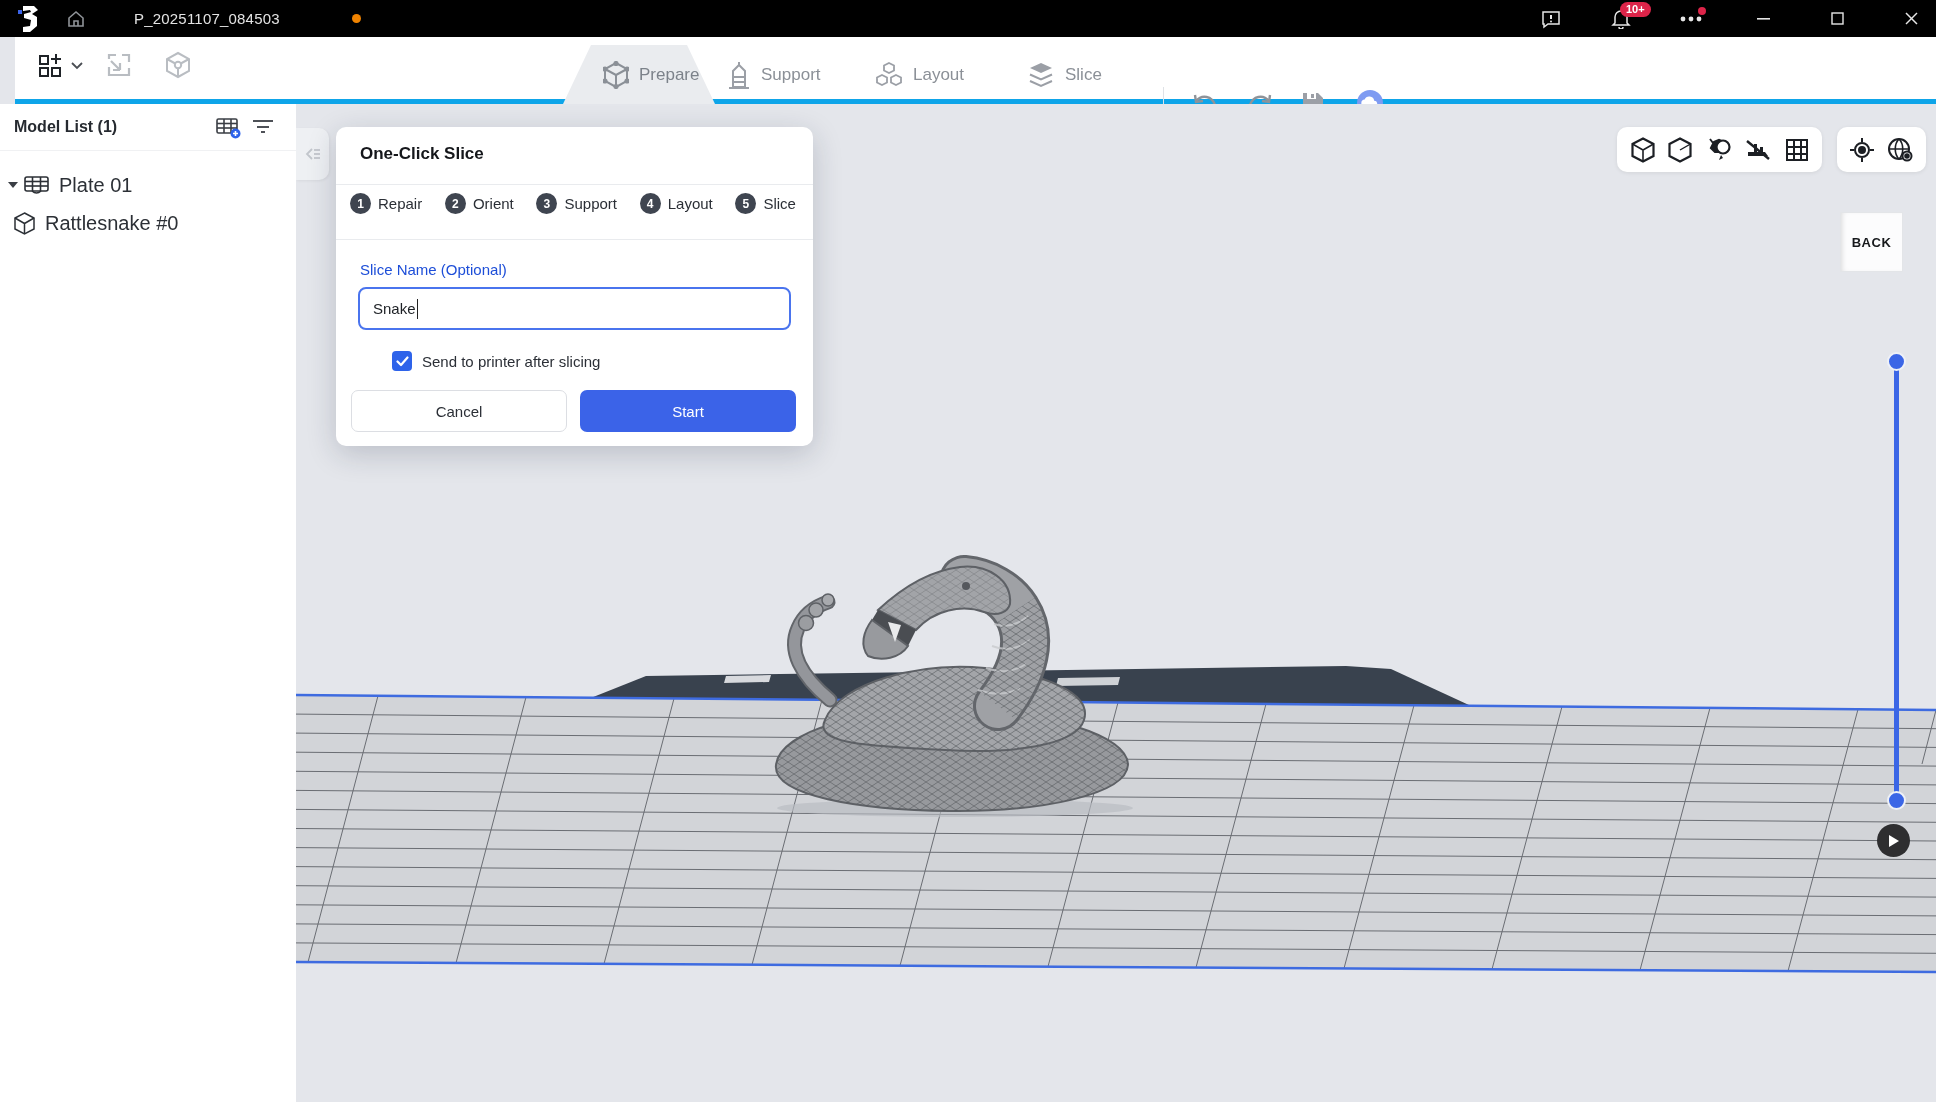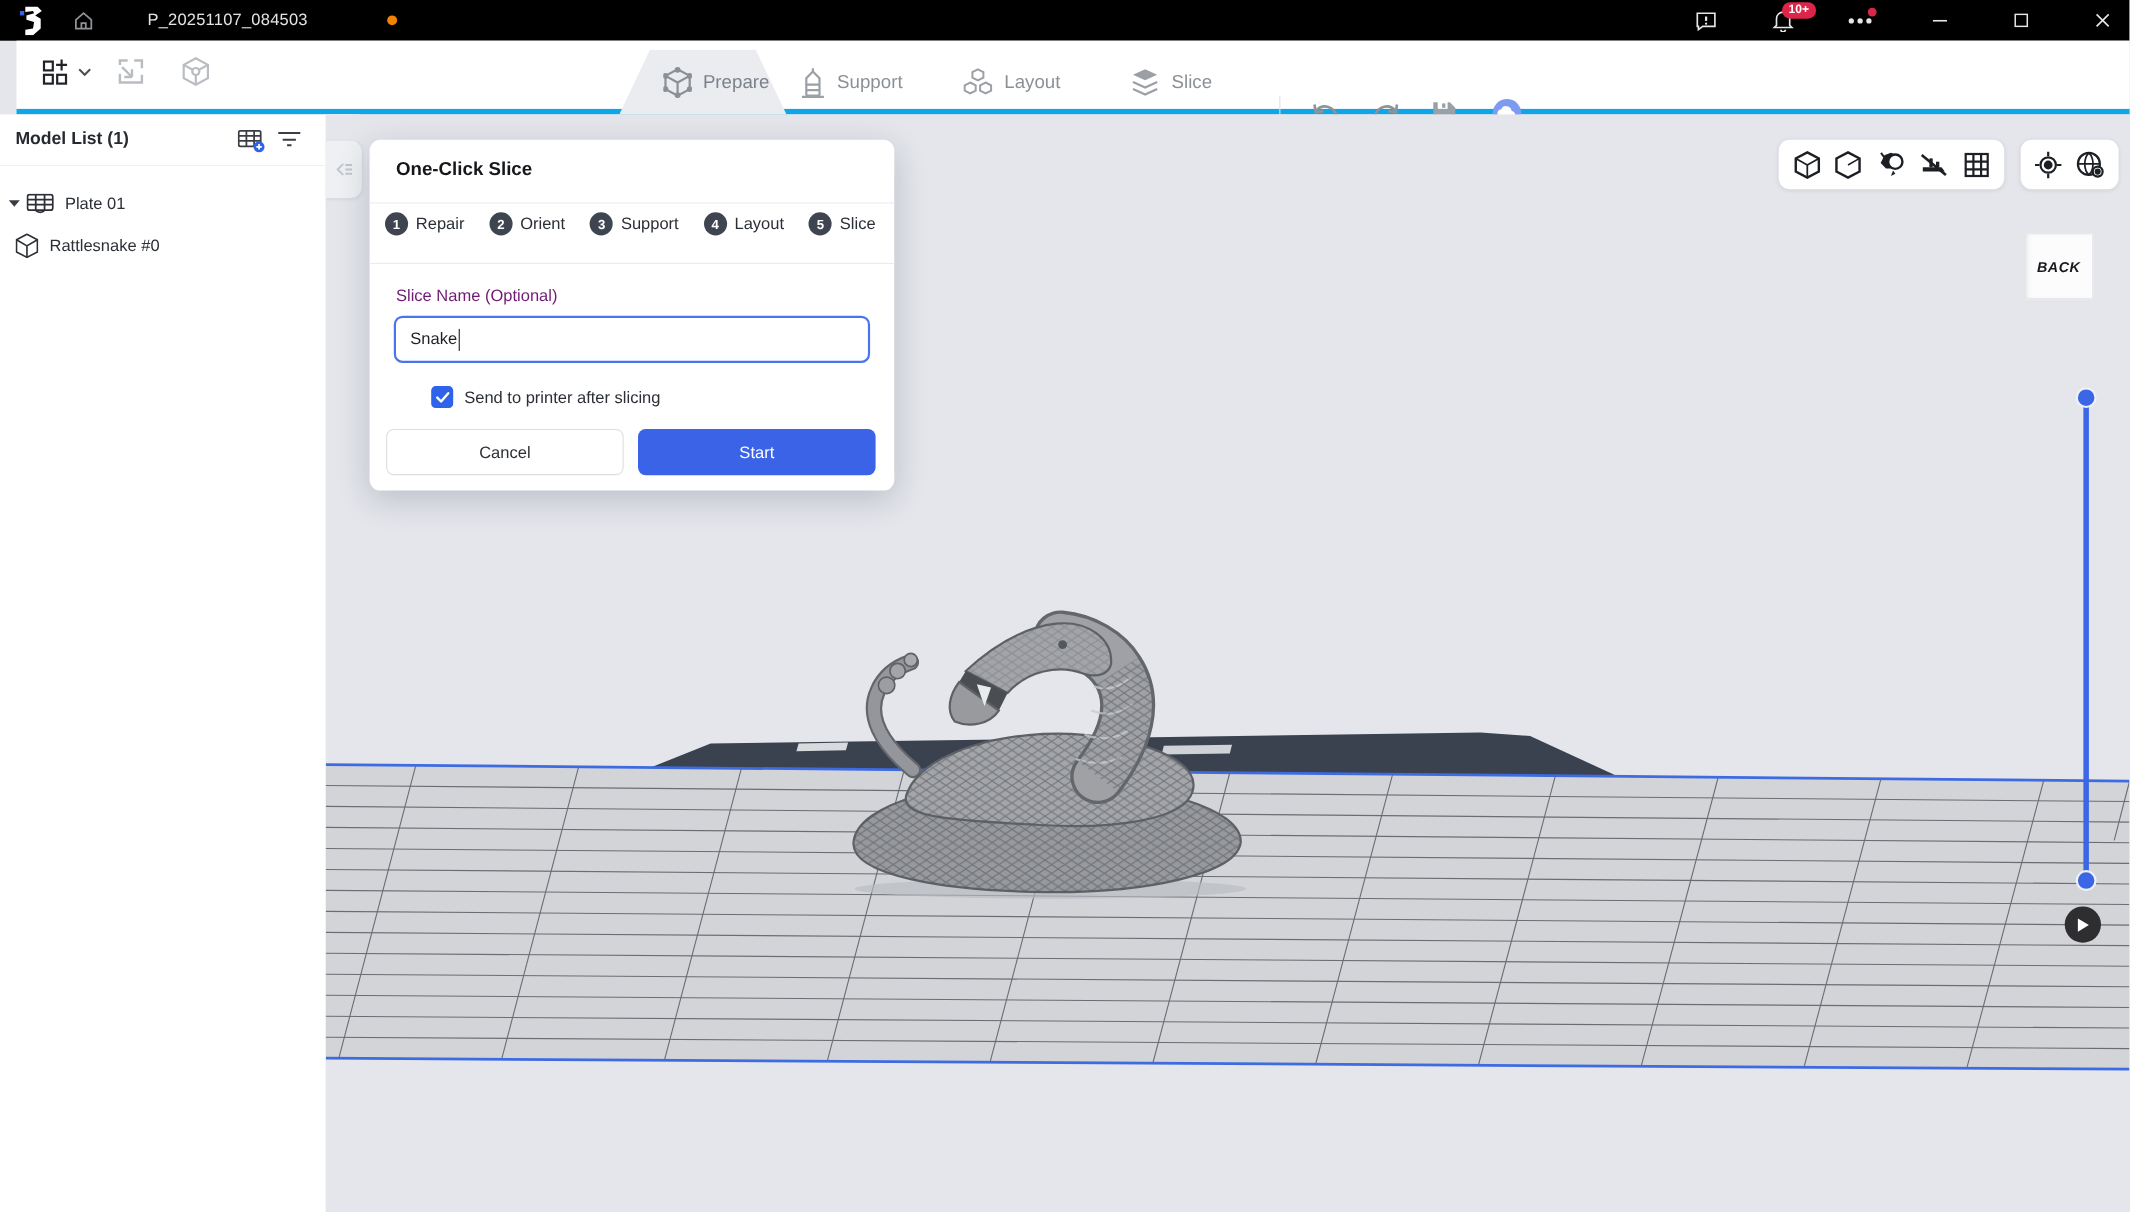--- a/index.html
+++ b/index.html
@@ -26,47 +26,47 @@
   .tab.active { background:#eaecef; clip-path:polygon(28px 0, calc(100% - 28px) 0, 100% 100%, 0 100%);
                 padding:0 40px; color:#7c828a; }
   .vdiv { position:absolute; left:1148px; top:50px; width:1px; height:40px; background:#dfe2e6; }
   .act-ic { position:absolute; top:48px; width:36px; height:36px; display:flex; align-items:center; justify-content:center; color:#8e9399; }
 
   
   .sidebar { left:0; top:104px; width:327px; height:998px; background:#fff; }
   .ml-header { position:absolute; left:14px; top:14px; font-size:16px; font-weight:bold; color:#262a30; }
   .ml-hic { position:absolute; top:13px; color:#555a61; }
   .ml-div { position:absolute; left:0; top:46px; width:296px; height:1px; background:#f0f1f3; }
-  .tree-row { position:absolute; left:0; width:296px; height:30px; display:flex; align-items:center; font-size:15px; color:#2c3036; }
+  .tree-row { position:absolute; left:0; width:296px; height:30px; display:flex; align-items:center; font-size:20px; color:#2c3036; }
   .caret { width:0; height:0; border-left:5px solid transparent; border-right:5px solid transparent; border-top:6px solid #3a3e44; margin:0 6px 0 8px; }
 
   
   .viewport { left:296px; top:104px; width:1640px; height:998px; background:#e4e6eb; overflow:hidden; }
   .collapse-tab { position:absolute; left:0; top:24px; width:33px; height:52px; background:#eef0f3; border-radius:0 10px 10px 0;
                   display:flex; align-items:center; justify-content:center; color:#b9bdc3; box-shadow:1px 1px 3px rgba(0,0,0,.06); }
   .pill { position:absolute; top:23px; height:45px; background:#fff; border-radius:10px; display:flex; align-items:center;
           justify-content:space-evenly; box-shadow:0 1px 4px rgba(0,0,0,.08); color:#1c1f24; }
   .viewcube { position:absolute; left:1544px; top:108px; width:63px; height:60px; background:#fcfcfd;
               border:1px solid #e3e5e8; box-shadow:inset 4px 0 6px -4px rgba(0,0,0,.18); display:flex; align-items:center; justify-content:center;
-              font-size:13px; font-weight:bold; color:#17191c; letter-spacing:.5px;font-style:italic; }
+              font-size:13px; font-weight:bold; color:#17191c; letter-spacing:.5px; }
   .slider-line { position:absolute; left:1598px; top:258px; width:5px; height:440px; background:#3b66e6; border-radius:3px; }
   .knob { position:absolute; left:1591px; width:19px; height:19px; border-radius:50%; background:#3b66e6; border:2px solid #eef1f7; }
   .playbtn { position:absolute; left:1581px; top:720px; width:33px; height:33px; border-radius:50%; background:#2e2e30;
              display:flex; align-items:center; justify-content:center; }
 
   
   .dialog { left:336px; top:127px; width:477px; height:319px; background:#fff; border-radius:10px;
             box-shadow:0 8px 30px rgba(25,35,60,.20); z-index:20; }
   .dlg-title { position:absolute; left:24px; top:17px; font-size:17px; font-weight:bold; color:#15171b; }
   .dlg-div { position:absolute; left:0; width:477px; height:1px; background:#e9ebee; }
   .steps { position:absolute; left:14px; top:66px; width:450px; display:flex; align-items:center; justify-content:space-between; padding-right:4px; }
   .step { display:flex; align-items:center; gap:7px; font-size:15px; color:#2b2f36; }
   .step-n { width:21px; height:21px; border-radius:50%; background:#3f4550; color:#fff; font-size:12px; font-weight:bold;
             display:flex; align-items:center; justify-content:center; }
-  .dlg-label { position:absolute; left:24px; top:134px; font-size:15px; color:#701a75; }
+  .dlg-label { position:absolute; left:24px; top:134px; font-size:15px; color:#1d4ed8; }
   .dlg-input { position:absolute; left:22px; top:160px; width:433px; height:43px; border:2px solid #4a74ee; border-radius:8px;
                background:#fff; display:flex; align-items:center; padding-left:13px; font-size:15px; color:#1d2025; }
   .caret-bar { width:1.5px; height:20px; background:#222; margin-left:1px; }
   .chk-row { position:absolute; left:24px; top:224px; display:flex; align-items:center; gap:10px; font-size:15px; color:#2b2f36;padding-left:32px; }
   .chk { width:20px; height:20px; border-radius:4px; background:#2e63ea; display:flex; align-items:center; justify-content:center; }
   .btn { position:absolute; top:263px; height:42px; border-radius:7px; display:flex; align-items:center; justify-content:center; font-size:15px; }
   .btn-cancel { left:15px; width:216px; background:#fff; border:1px solid #dcdee3; color:#2b2f36; }
   .btn-start { left:244px; width:216px; background:#3b63e8; color:#fff; }
 
   svg { display:block; }

